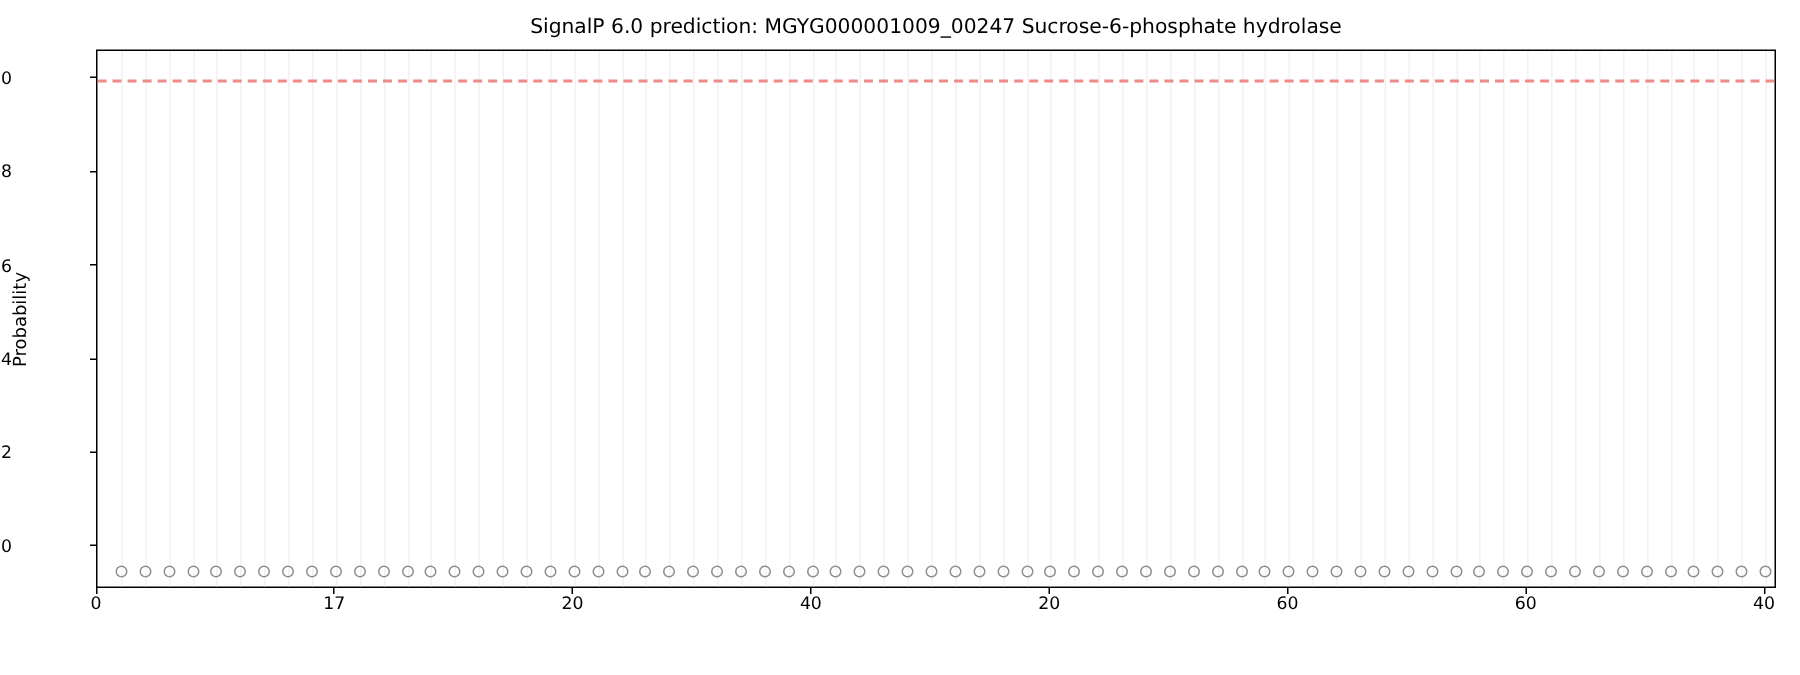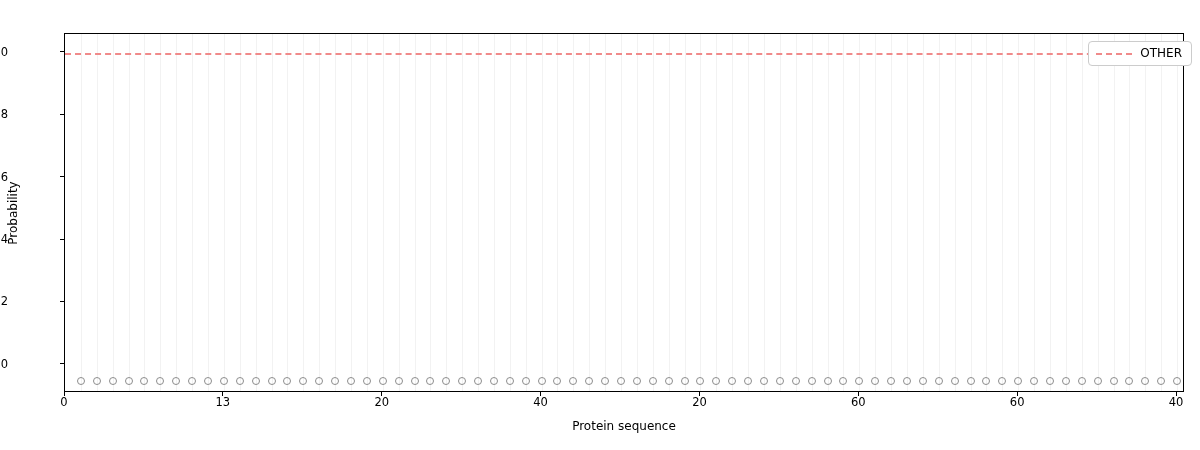--- a/index.html
+++ b/index.html
@@ -159,20 +159,21 @@
     line-height: 13px;
     color: #000;
     white-space: nowrap;
   }
 </style>
 </head>
 <body>
 
 <div id="figure">
 
+  <div id="chart-title">SignalP 6.0 prediction: MGYG000001009_00247 Sucrose-6-phosphate hydrolase</div>
 
   <div id="plot-area">
     <div id="gridlines">
         <div class="vgrid" style="left: 15.89px;"></div>
         <div class="vgrid" style="left: 31.77px;"></div>
         <div class="vgrid" style="left: 47.66px;"></div>
         <div class="vgrid" style="left: 63.55px;"></div>
         <div class="vgrid" style="left: 79.43px;"></div>
         <div class="vgrid" style="left: 95.32px;"></div>
         <div class="vgrid" style="left: 111.21px;"></div>
@@ -402,34 +403,29 @@
       <div class="ytick-label" style="top: 45.7304px;">1.0</div>
     </div>
   <div id="ylabel-holder">
     <div id="ylabel" style="left: 20px; top: 212.5px; transform: rotate(-90deg) translate(-50%, -100%);">Probability</div>
   </div>
 
   <div id="xaxis">
       <div class="xtick-mark" style="left: 63.5px;"></div>
       <div class="xtick-label" style="left: 64px;">0</div>
       <div class="xtick-mark" style="left: 222.365px;"></div>
-      <div class="xtick-label" style="left: 222.865px;">13</div>
+      <div class="xtick-label" style="left: 222.865px;">17</div>
       <div class="xtick-mark" style="left: 381.23px;"></div>
       <div class="xtick-label" style="left: 381.73px;">20</div>
       <div class="xtick-mark" style="left: 540.096px;"></div>
       <div class="xtick-label" style="left: 540.596px;">40</div>
       <div class="xtick-mark" style="left: 698.961px;"></div>
       <div class="xtick-label" style="left: 699.461px;">20</div>
       <div class="xtick-mark" style="left: 857.826px;"></div>
       <div class="xtick-label" style="left: 858.326px;">60</div>
       <div class="xtick-mark" style="left: 1016.69px;"></div>
       <div class="xtick-label" style="left: 1017.19px;">60</div>
       <div class="xtick-mark" style="left: 1175.56px;"></div>
       <div class="xtick-label" style="left: 1176.06px;">40</div>
     </div>
-  <div id="xlabel">Protein sequence</div>
-
-  <div id="legend">
-    <span id="legend-swatch"></span>
-    <span id="legend-label">OTHER</span>
-  </div>
+
 
 </div>
 
 </body></html>

